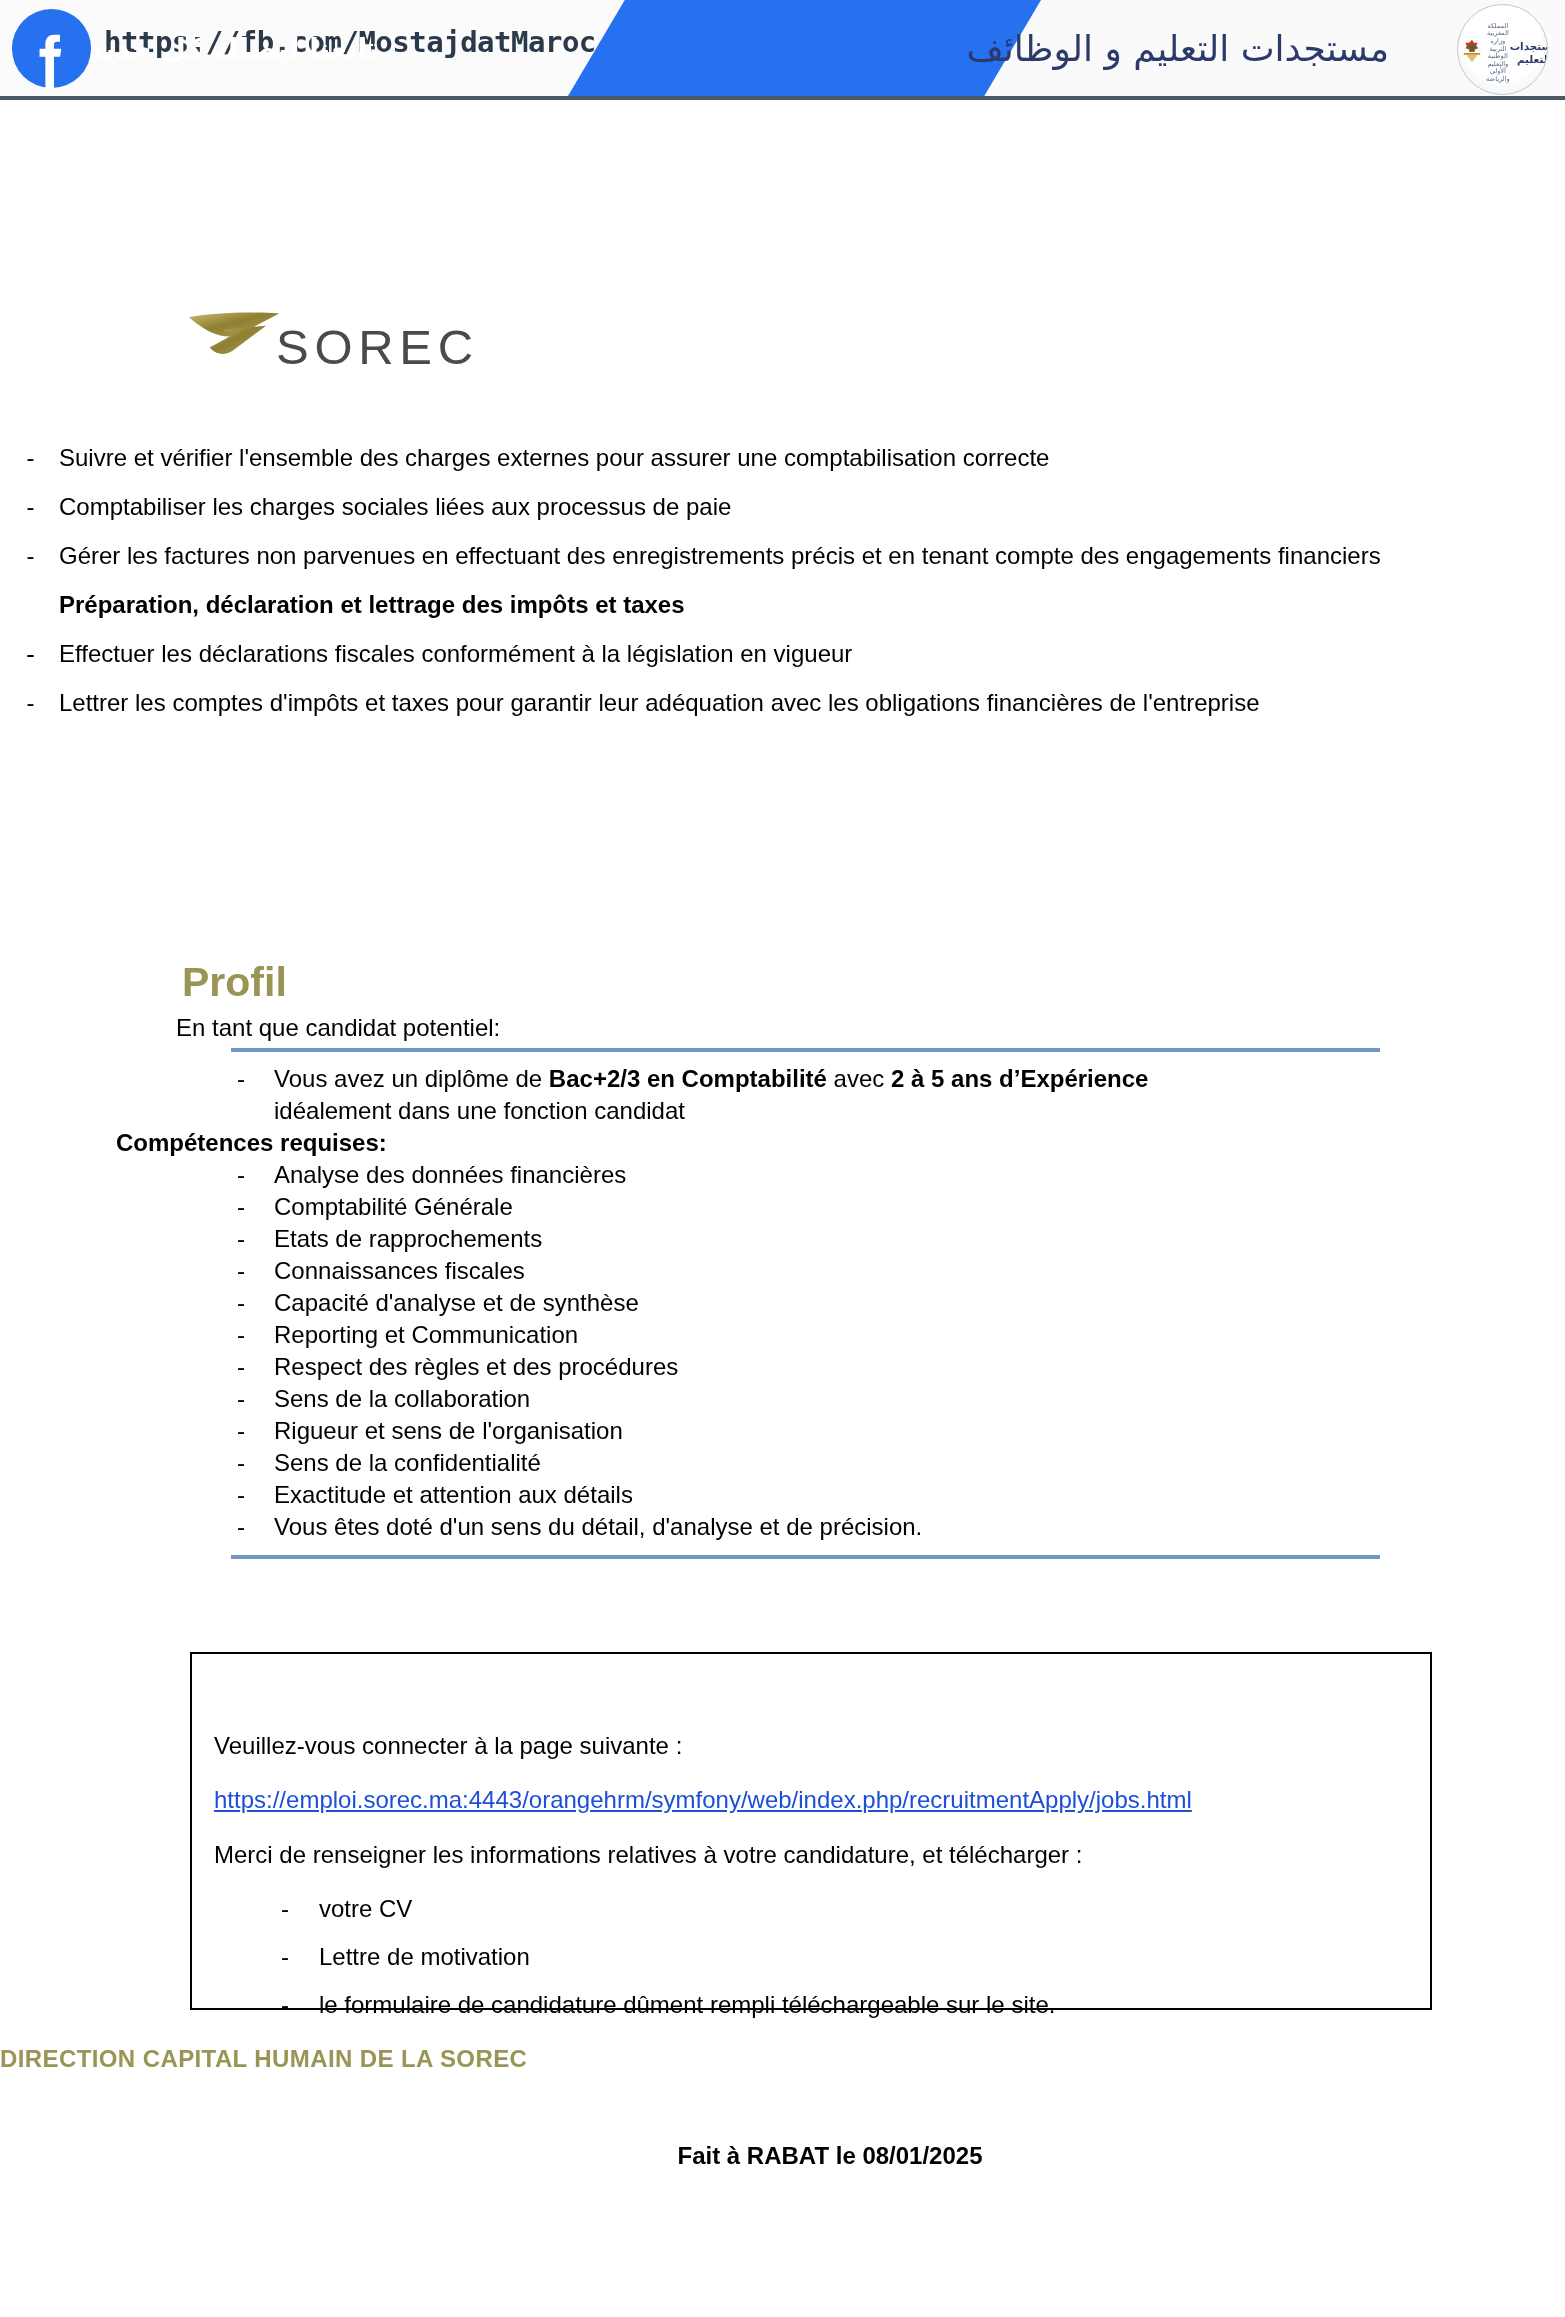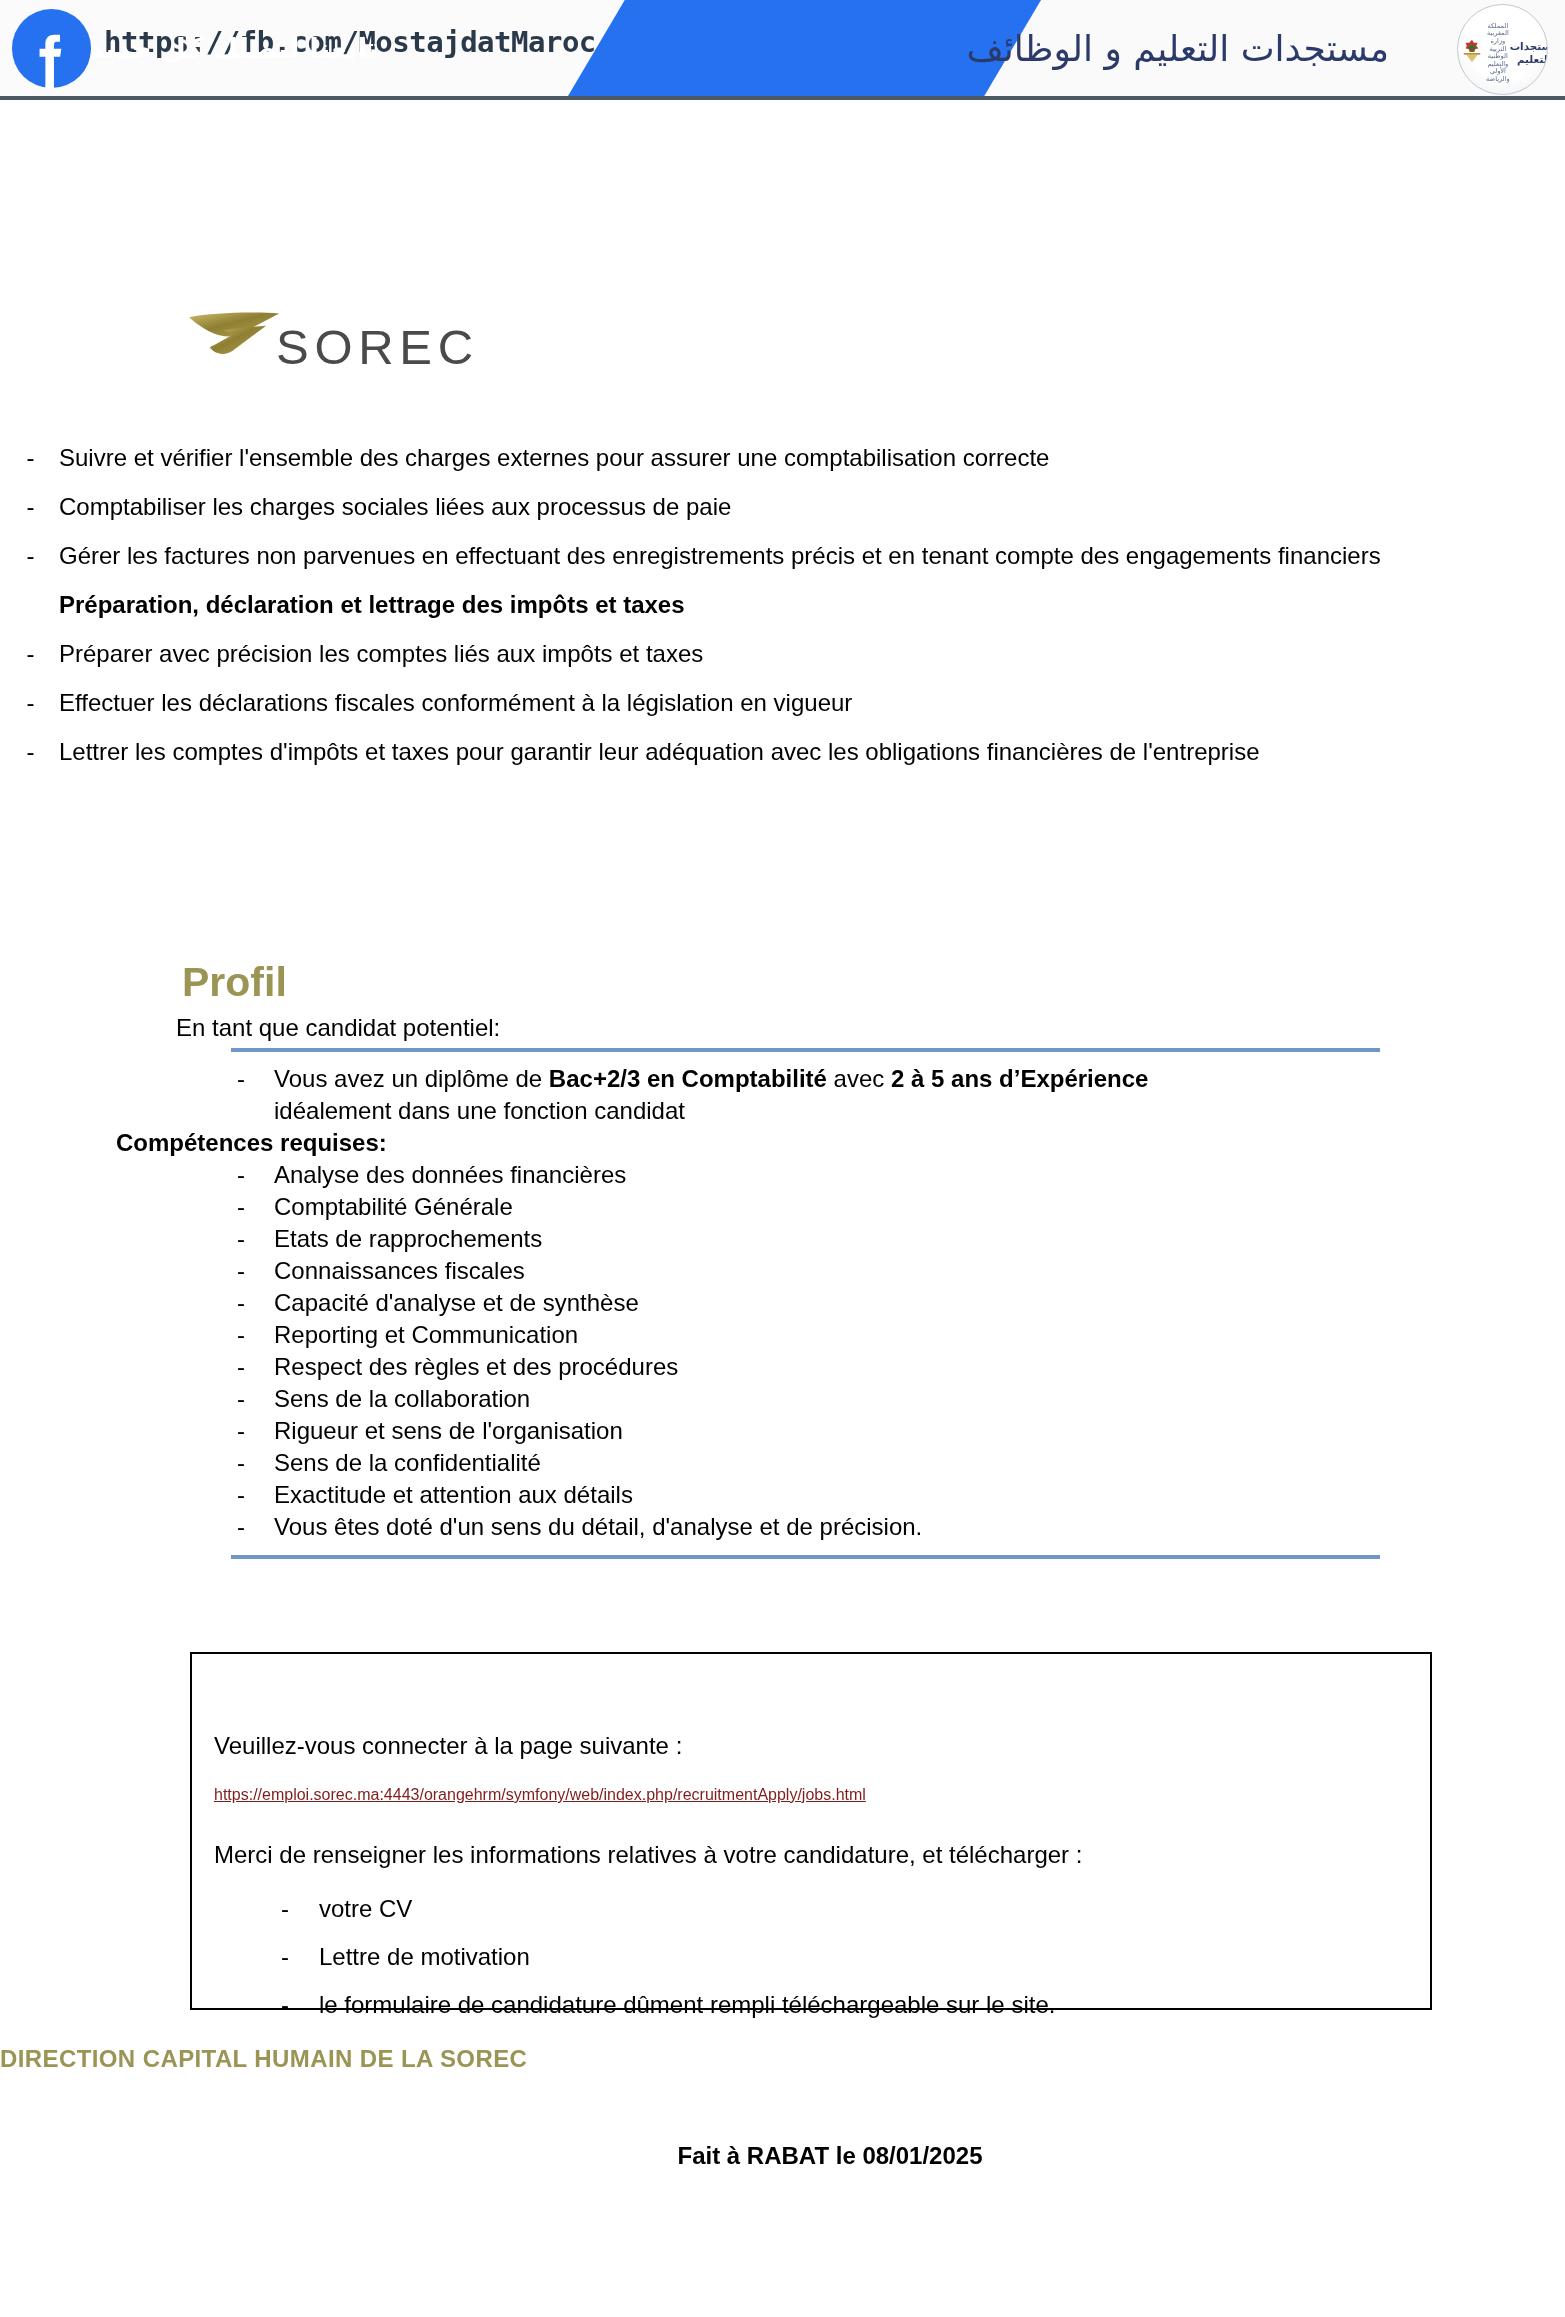--- a/index.html
+++ b/index.html
@@ -170,21 +170,21 @@
   }
   .applybox p {
     margin:0;
     font-size:24px;
     color:#000;
     font-family:"Liberation Sans", sans-serif;
   }
   .ab-line1 { position:absolute; left:22px; top:78px; }
   .ab-link {
     position:absolute; left:22px; top:132px;
-    color:#7f1d1d; text-decoration:underline; font-size:16px;
+    color:#1d4ed8; text-decoration:underline; font-size:24px;
     font-family:"Liberation Sans", sans-serif;
     cursor:pointer;
   }
   .ab-line2 { position:absolute; left:22px; top:187px; }
   .ab-sub { position:absolute; left:66px; top:231px; width:1136px; }
   .ab-sub .row { position:relative; padding-left:61px; font-size:24px; line-height:48px; }
   .ab-sub .row .dash { position:absolute; left:23px; top:0; }
 
   .footer-dir {
     position:absolute; left:0; top:1945px; width:1565px;
@@ -254,21 +254,21 @@
     </span>
     <div class="logo-text">SOREC</div>
   </div>
 
   <div class="section-tasks">
     <ul class="looselist">
       <li><span class="dash">-</span><span>Suivre et vérifier l'ensemble des charges externes pour assurer une comptabilisation correcte</span></li>
       <li><span class="dash">-</span><span>Comptabiliser les charges sociales liées aux processus de paie</span></li>
       <li><span class="dash">-</span><span>Gérer les factures non parvenues en effectuant des enregistrements précis et en tenant compte des engagements financiers</span></li>
       <li class="nodash subhead-bold"><span>Préparation, déclaration et lettrage des impôts et taxes</span></li>
-      <li><span class="dash">-</span><span>Préparer avec précision les comptes liés aux impôts et taxes</span></li>
+      <li><span class="dash">-</span></li>
       <li><span class="dash">-</span><span>Effectuer les déclarations fiscales conformément à la législation en vigueur</span></li>
       <li><span class="dash">-</span><span>Lettrer les comptes d'impôts et taxes pour garantir leur adéquation avec les obligations financières de l'entreprise</span></li>
     </ul>
   </div>
 
   <div class="profil-title">Profil</div>
   <div class="profil-intro">En tant que candidat potentiel:</div>
   <div class="rule top"></div>
   <div class="rule bot"></div>
 

